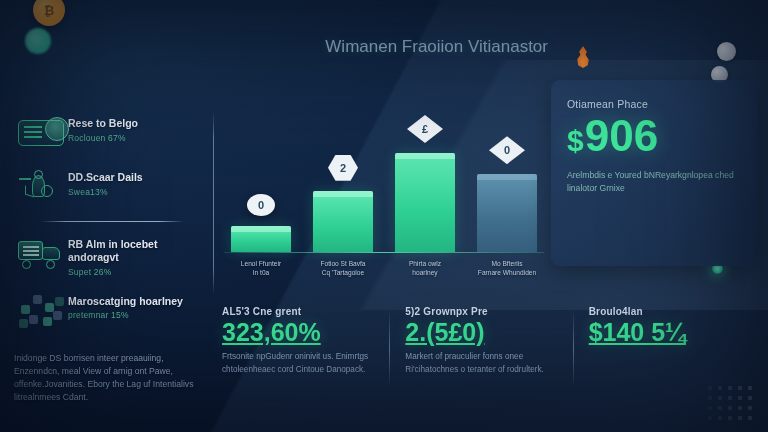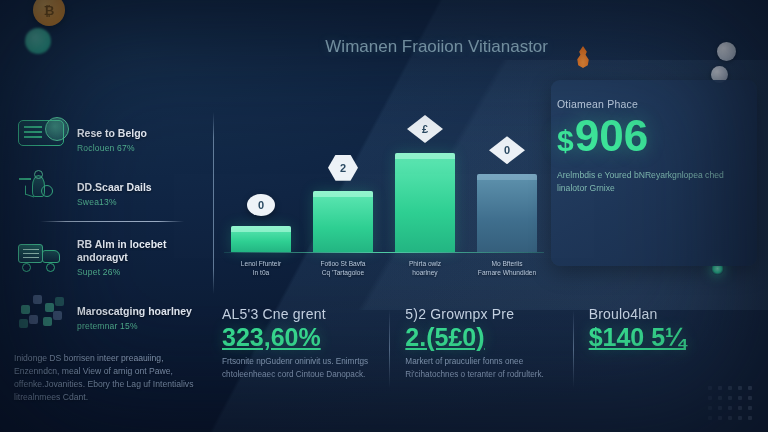--- a/index.html
+++ b/index.html
@@ -88,21 +88,21 @@
   }
   .subtitle{
     margin-top:7px; font-size:17px; color:#9fc4d6; font-weight:400;
     text-shadow:0 0 8px rgba(120,190,215,.25);
     white-space:nowrap;
     text-align:right;
   }
 
   
   .features{ position:absolute; left:14px; top:113px; width:196px; }
-  .feature{ display:flex; align-items:flex-end; gap:9px; margin-bottom:14px; }
+  .feature{ display:flex; align-items:flex-start; margin-bottom:14px; }
   .f-ico{
     width:54px; height:40px; flex:0 0 54px; position:relative;
     display:flex; align-items:center; justify-content:center;
   }
   .f-txt{ padding-top:4px; min-width:0; }
   .f-title{
     font-size:10.5px; font-weight:bold; color:#e8eef7; line-height:1.22;
     text-shadow:0 1px 2px rgba(0,0,0,.5);
   }
   .f-sub{ font-size:8.5px; color:#55b894; margin-top:3px; letter-spacing:.2px; }
@@ -184,40 +184,40 @@
   .badge.cloud{ border-radius:50%; width:28px; height:22px; }
   .bar-labels{ position:absolute; left:0; bottom:-8px; width:100%; display:flex; justify-content:space-between; }
   .bl{ width:66px; text-align:center; font-size:6.6px; line-height:1.45; color:#b9cade; text-shadow:0 1px 2px rgba(0,0,0,.5); }
 
   
   .kpi-card{
     position:absolute; left:551px; top:80px; width:206px; height:186px;
     border-radius:9px 9px 9px 9px;
     background:linear-gradient(150deg, rgba(38,66,103,.92) 0%, rgba(30,54,88,.92) 55%, rgba(26,47,78,.92) 100%);
     box-shadow:0 6px 22px rgba(0,0,0,.32);
-    padding:18px 6px;
+    padding:18px 16px;
   }
   .kpi-label{ font-size:10.5px; color:#c3d3e6; letter-spacing:.2px; }
   .kpi-value{
     margin-top:4px; font-size:44px; font-weight:bold; color:#3ee89c; line-height:1;
     text-shadow:0 0 18px rgba(55,225,155,.35);
     display:flex; align-items:baseline;
   }
   .kpi-value .cur{ font-size:30px; margin-right:1px; }
   .kpi-sub{ margin-top:11px; font-size:8.6px; line-height:1.55; color:#7fb9b0; }
 
   
   .stats{ position:absolute; left:222px; top:306px; width:534px; display:flex; }
   .stat{ flex:1; padding:0 16px; position:relative; }
   .stat + .stat:before{
     content:""; position:absolute; left:0; top:4px; width:1px; height:78px;
     background:linear-gradient(180deg, rgba(150,180,215,0), rgba(155,185,218,.55), rgba(150,180,215,0));
   }
   .stat:first-child{ padding-left:0; }
-  .s-label{ font-size:14px; color:#cddaea; font-weight:normal; letter-spacing:.2px; }
+  .s-label{ font-size:10px; color:#cddaea; font-weight:bold; letter-spacing:.2px; }
   .s-value{
     margin-top:2px; font-size:25px; font-weight:bold; color:#3ce898; line-height:1.05;
     text-shadow:0 0 14px rgba(55,225,155,.3);
     text-decoration:underline;
   }
   .s-desc{ margin-top:6px; font-size:8.2px; line-height:1.52; color:#94aac7; }
 </style>
 </head>
 <body>
 

